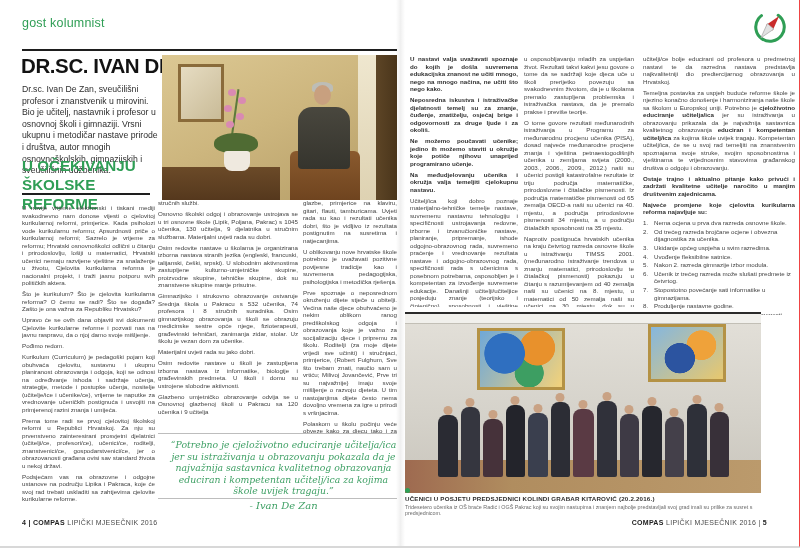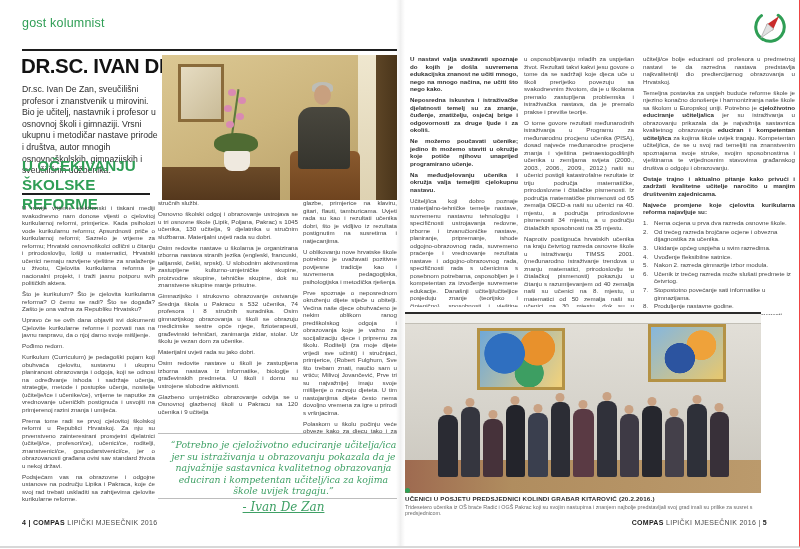--- a/index.html
+++ b/index.html
@@ -14,21 +14,21 @@
   .rule-head{position:absolute;left:22px;top:193px;width:128px;height:2px;background:#1e1e1e;}
   .col{position:absolute;overflow:hidden;font-size:6.2px;line-height:7.5px;text-align:justify;color:#424242;}
   .col p{margin:0 0 3.5px 0;}
   .col1{left:22px;top:204px;width:133px;height:302px;}
   .col2{left:158px;top:199px;width:140px;height:236px;}
   .col3{left:303px;top:199px;width:94px;height:236px;}
   .qrule{position:absolute;left:158px;width:239px;height:1px;background:#bdbdbd;}
   .qr-top{top:433px;} .qr-bottom{top:498px;}
   .quote{position:absolute;left:170px;top:439px;width:227px;text-align:center;color:#3fa065;font-family:"DejaVu Serif",serif;font-style:italic;}
   .quote .qtext{margin:0;font-size:9.3px;line-height:11.6px;}
-  .quote .qauth{margin:3px 0 0 0;font-size:12px;text-decoration:underline;}
+  .quote .qauth{margin:3px 0 0 0;font-size:10px;}
   .footer{position:absolute;top:519px;font-size:7px;letter-spacing:.3px;color:#4a4a4a;white-space:nowrap;}
   .footer .b{font-weight:800;color:#222;}
   .footer-left{left:22px;}
   .footer-right{right:32px;}
   
   .rcol1{left:410px;top:55px;width:108px;height:252px;}
   .rcol2{left:524px;top:55px;width:110px;height:252px;}
   .rcol3{left:643px;top:55px;width:152px;height:260px;}
   .boldp{font-weight:700;color:#303030;}
   .num-list{margin:0;padding:0;list-style:none;}
@@ -125,21 +125,21 @@
   </div>
   <div class="col col3">
     <p>glazbe, primjerice na klaviru, gitari, flauti, tamburicama. Uvjeti rada su kao i rezultati učenika dobri, što je vidljivo iz rezultata postignutim na susretima i natjecanjima.</p>
     <p>U oblikovanju nove hrvatske škole potrebno je uvažavati pozitivne povijesne tradicije kao i suvremena pedagogijska, psihologijska i metodička rješenja.</p>
     <p>Prve spoznaje o neposrednom okruženju dijete stječe u obitelji. Većina naše djece obuhvaćeno je nekim oblikom ranog predškolskog odgoja i obrazovanja koje je važno za socijalizaciju djece i pripremu za školu. Roditelji (za moje dijete vrijedi sve učiniti) i stručnjaci, primjerice, (Robert Fulghum, Sve što trebam znati, naučio sam u vrtiću; Milivoj Jovančević, Prve tri su najvažnije) imaju svoje mišljenje o razvoju djeteta. U tim nastojanjima dijete često nema dovoljno vremena za igre u prirodi s vršnjacima.</p>
     <p>Polaskom u školu počinju veće obveze kako za djecu tako i za roditelje. Roditelji misle da bi djeca sve trebala načiniti u školi, da su torbe i programi preteški. Torbe se mogu olakšati kao i programi. To ćemo učiniti tako da naše školstvo harmoniziramo sa školstvom u Europskoj uniji.</p>
   </div>
 
   <div class="qrule qr-top"></div>
   <div class="quote">
-    <p class="qtext">“Potrebno je cjeloživotno educiranje učitelja/ica jer su istraživanja u obrazovanju pokazala da je najvažnije sastavnica kvalitetnog obrazovanja educiran i kompetentan učitelj/ica za kojima škole uvijek tragaju.”</p>
+    <p class="qtext">“Potrebno je cjeloživotno educiranje učitelja/ica jer su istraživanja u obrazovanju pokazala da je najvažnija sastavnica kvalitetnog obrazovanja educiran i kompetentan učitelj/ica za kojima škole uvijek tragaju.”</p>
     <p class="qauth">- Ivan De Zan</p>
   </div>
   <div class="qrule qr-bottom"></div>
 
   <div class="footer footer-left">
     <span class="b">4 | COMPAS</span>
     <span>LIPIČKI MJESEČNIK 2016</span>
   </div>
 
   <div class="logo">

